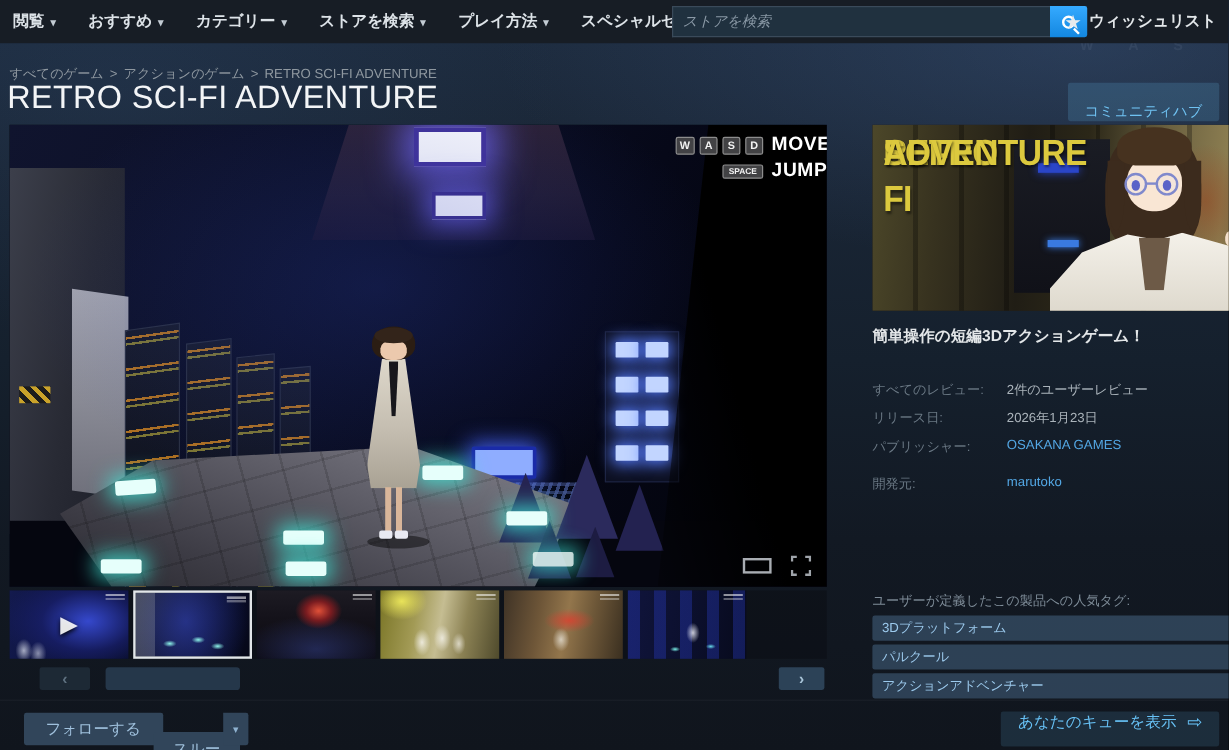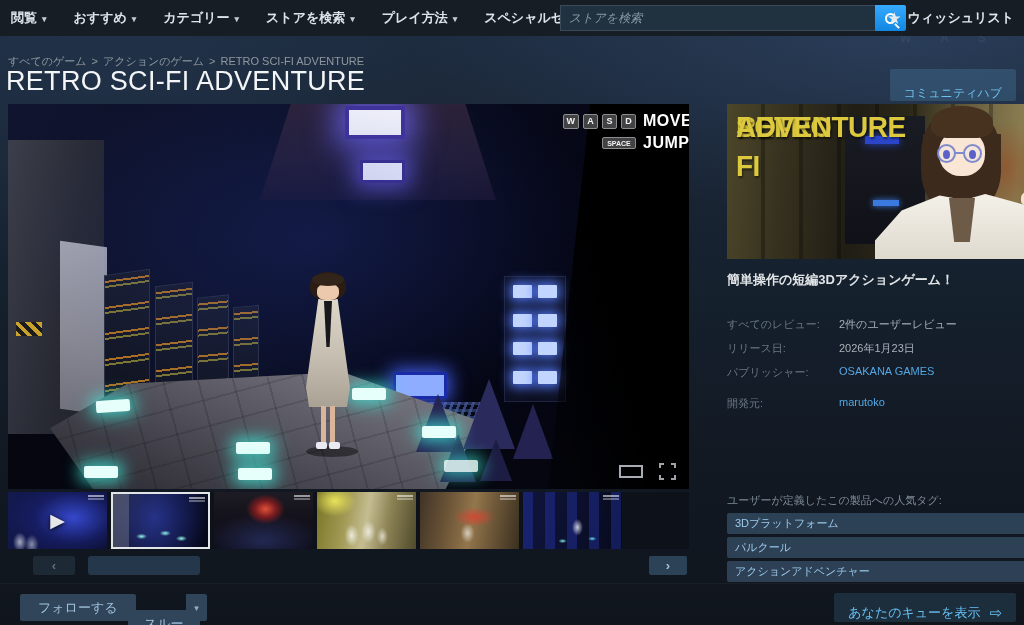--- a/index.html
+++ b/index.html
@@ -213,21 +213,21 @@
   
   .footer-sep { position:absolute; left:0; top:583px; width:1024px; height:1px; background:rgba(255,255,255,0.04); }
   .footer { position:absolute; left:0; top:592px; width:1024px; height:33px; z-index:2; }
   .fbtn { position:absolute; top:2px; height:27px; border:none; border-radius:2px; background:#31455a;
     color:#9fc0dc; font-size:13px; cursor:pointer; font-family:"Liberation Sans",sans-serif; }
   .follow { left:20px; padding:0 18px; }
   .ignore { left:128px; padding:0 16px; border-radius:2px 0 0 2px;margin-top:16px; }
   .drop { left:186px; width:21px; font-size:9px; border-radius:0 2px 2px 0; color:#8fb2d0; }
   .queue { position:absolute; right:8px; top:1px; height:29px; padding:0 14px; border:none; border-radius:2px;
     background:rgba(103,193,245,0.14); color:#67c1f5; font-size:13px; cursor:pointer;
-    display:flex; align-items:flex-end; gap:9px; font-family:"Liberation Sans",sans-serif; }
+    display:flex; align-items:flex-start; gap:9px; font-family:"Liberation Sans",sans-serif; }
   .queue .arrow { font-size:15px; }
 </style>
 </head>
 <body>
 
 <div class="page">
 
   <header class="topnav">
     <nav class="nav-items">
       <div class="nav-item">

